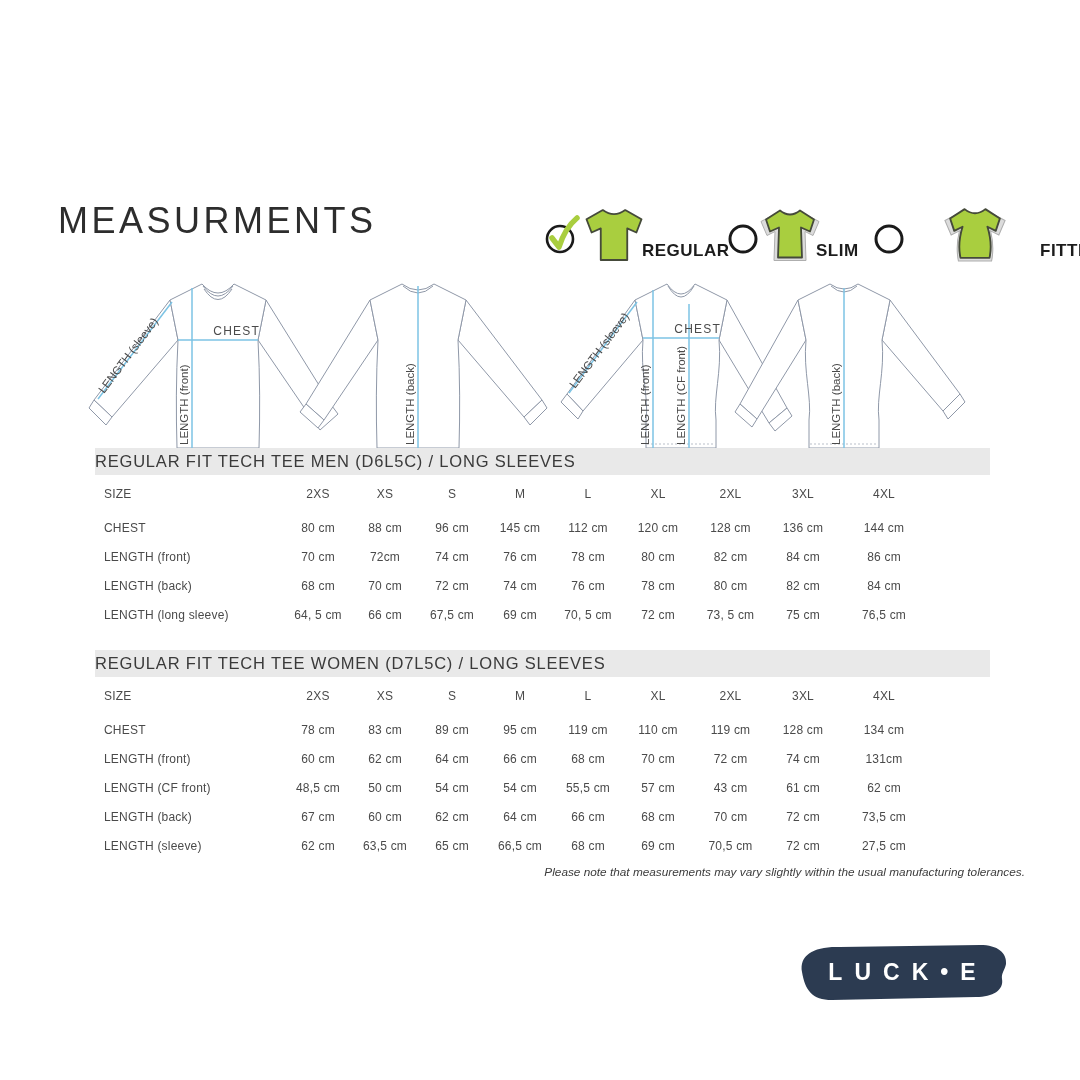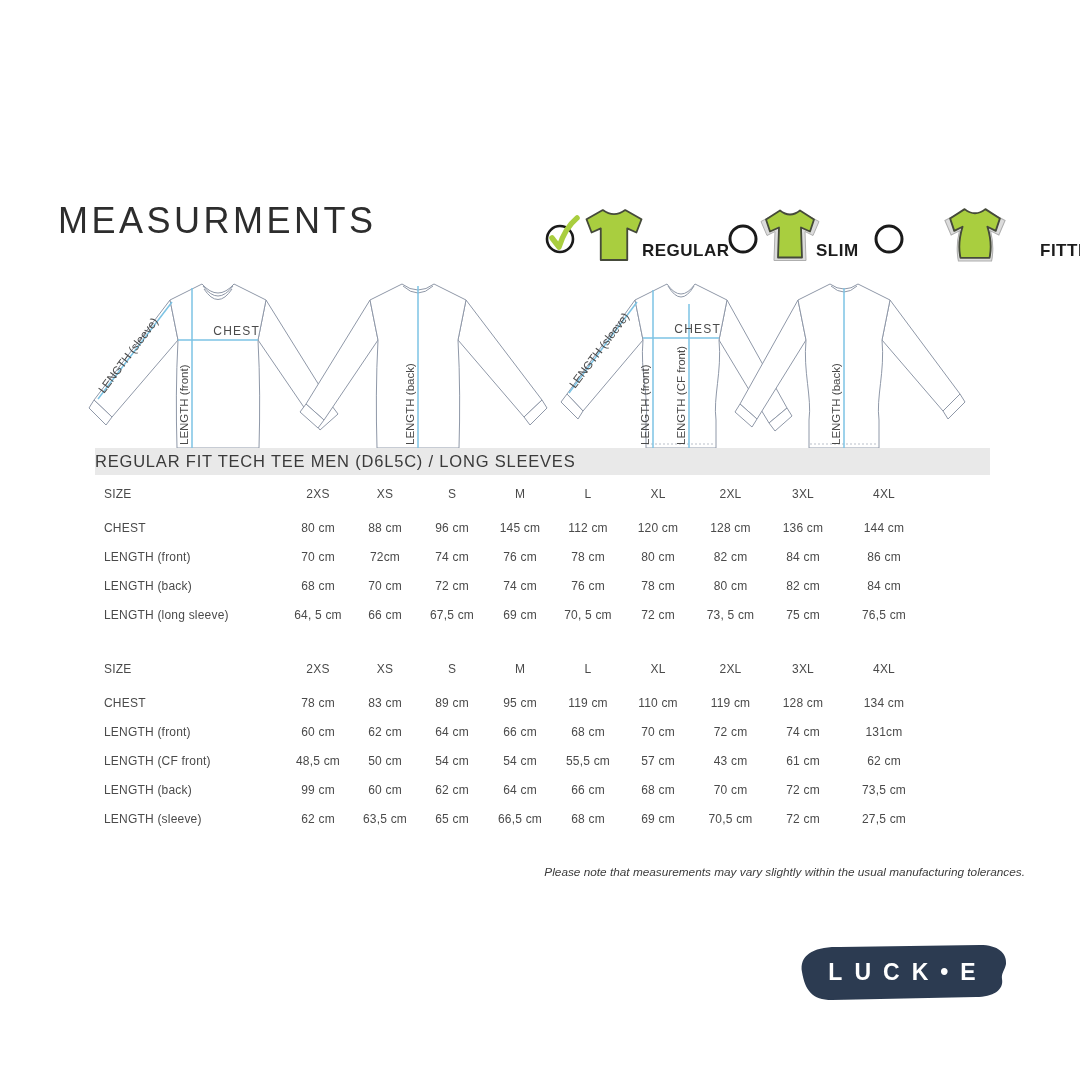--- a/index.html
+++ b/index.html
@@ -199,20 +199,23 @@
         <span class="tcell">67,5 cm</span>
         <span class="tcell">69 cm</span>
         <span class="tcell">70, 5 cm</span>
         <span class="tcell">72 cm</span>
         <span class="tcell">73, 5 cm</span>
         <span class="tcell">75 cm</span>
         <span class="tcell">76,5 cm</span>
       </div>
     </div>
   <div class="size-table" style="top:650px;">
+      <div class="table-bar">
+        <span>REGULAR FIT TECH TEE WOMEN (D7L5C) / LONG SLEEVES</span>
+      </div>
       <div class="trow size-row">
         <span class="tlabel">SIZE</span>
         <span class="tcell">2XS</span>
         <span class="tcell">XS</span>
         <span class="tcell">S</span>
         <span class="tcell">M</span>
         <span class="tcell">L</span>
         <span class="tcell">XL</span>
         <span class="tcell">2XL</span>
         <span class="tcell">3XL</span>
@@ -249,21 +252,21 @@
         <span class="tcell">54 cm</span>
         <span class="tcell">54 cm</span>
         <span class="tcell">55,5 cm</span>
         <span class="tcell">57 cm</span>
         <span class="tcell">43 cm</span>
         <span class="tcell">61 cm</span>
         <span class="tcell">62 cm</span>
       </div>
       <div class="trow">
         <span class="tlabel">LENGTH (back)</span>
-        <span class="tcell">99 cm</span>
+        <span class="tcell">67 cm</span>
         <span class="tcell">60 cm</span>
         <span class="tcell">62 cm</span>
         <span class="tcell">64 cm</span>
         <span class="tcell">66 cm</span>
         <span class="tcell">68 cm</span>
         <span class="tcell">70 cm</span>
         <span class="tcell">72 cm</span>
         <span class="tcell">73,5 cm</span>
       </div>
       <div class="trow">

